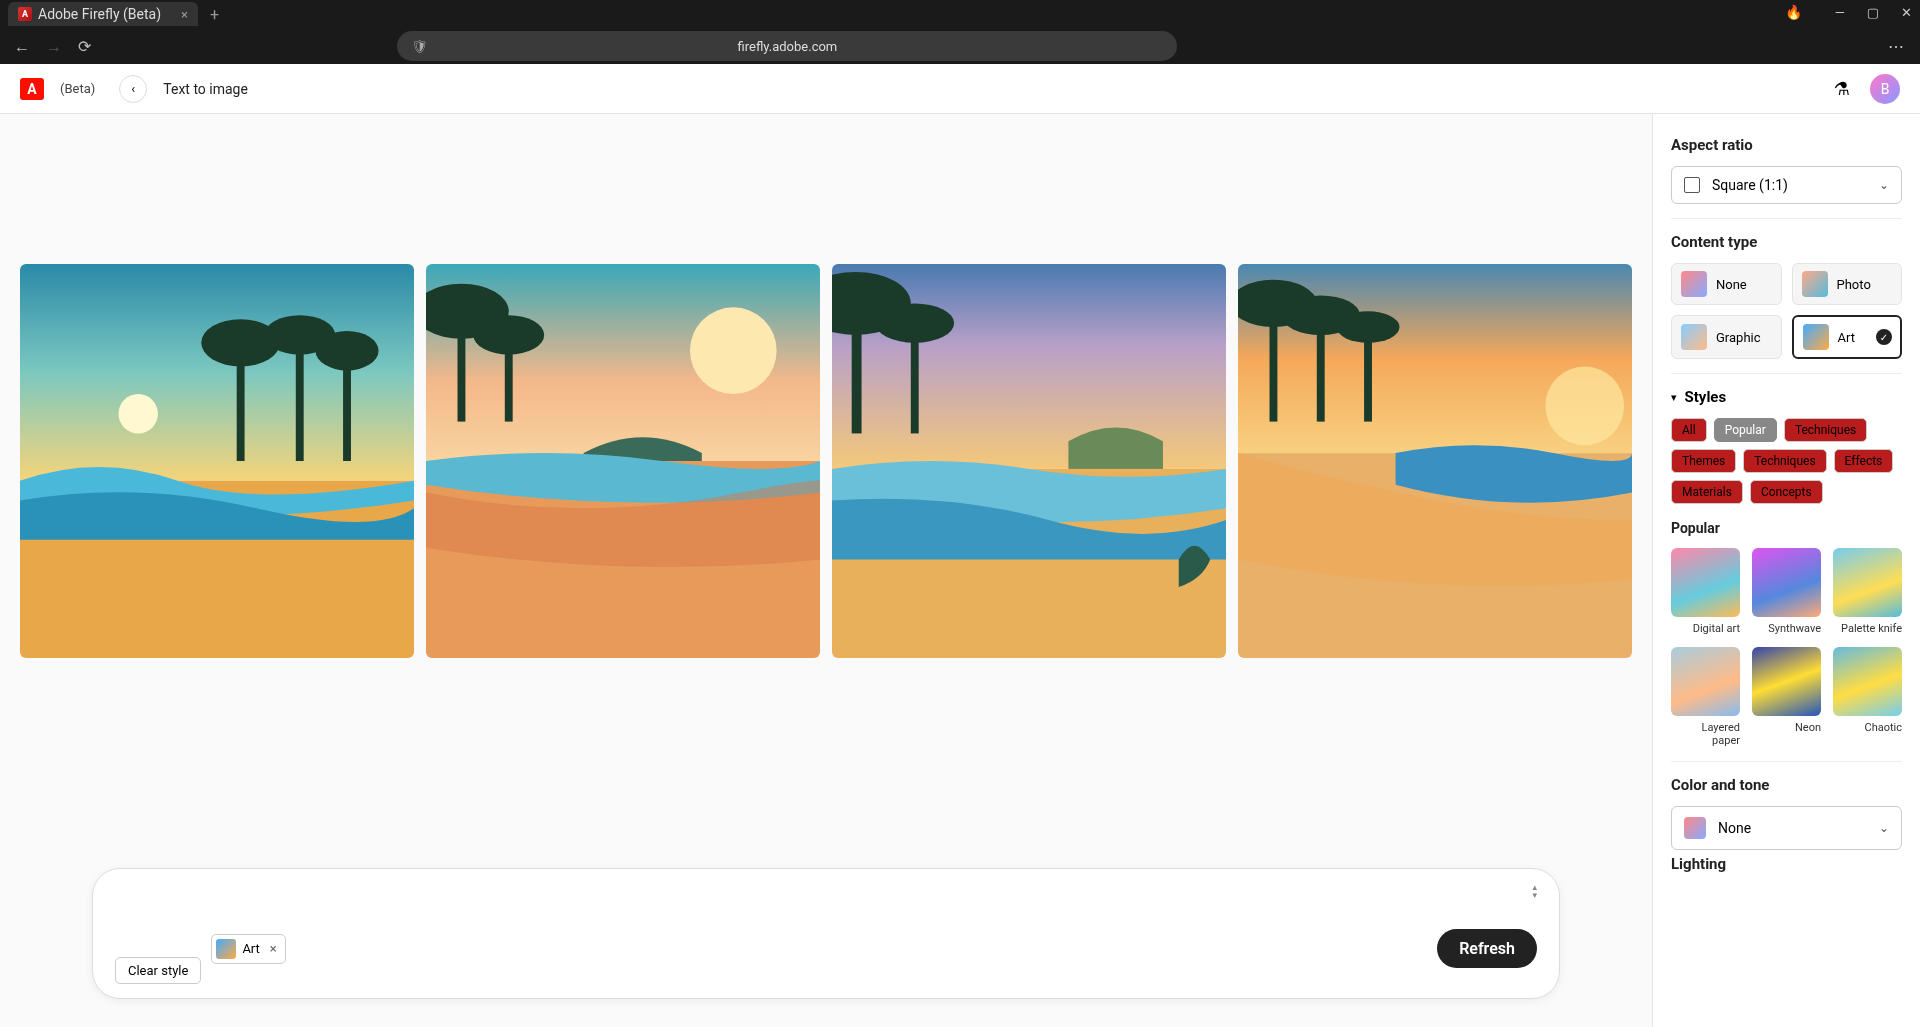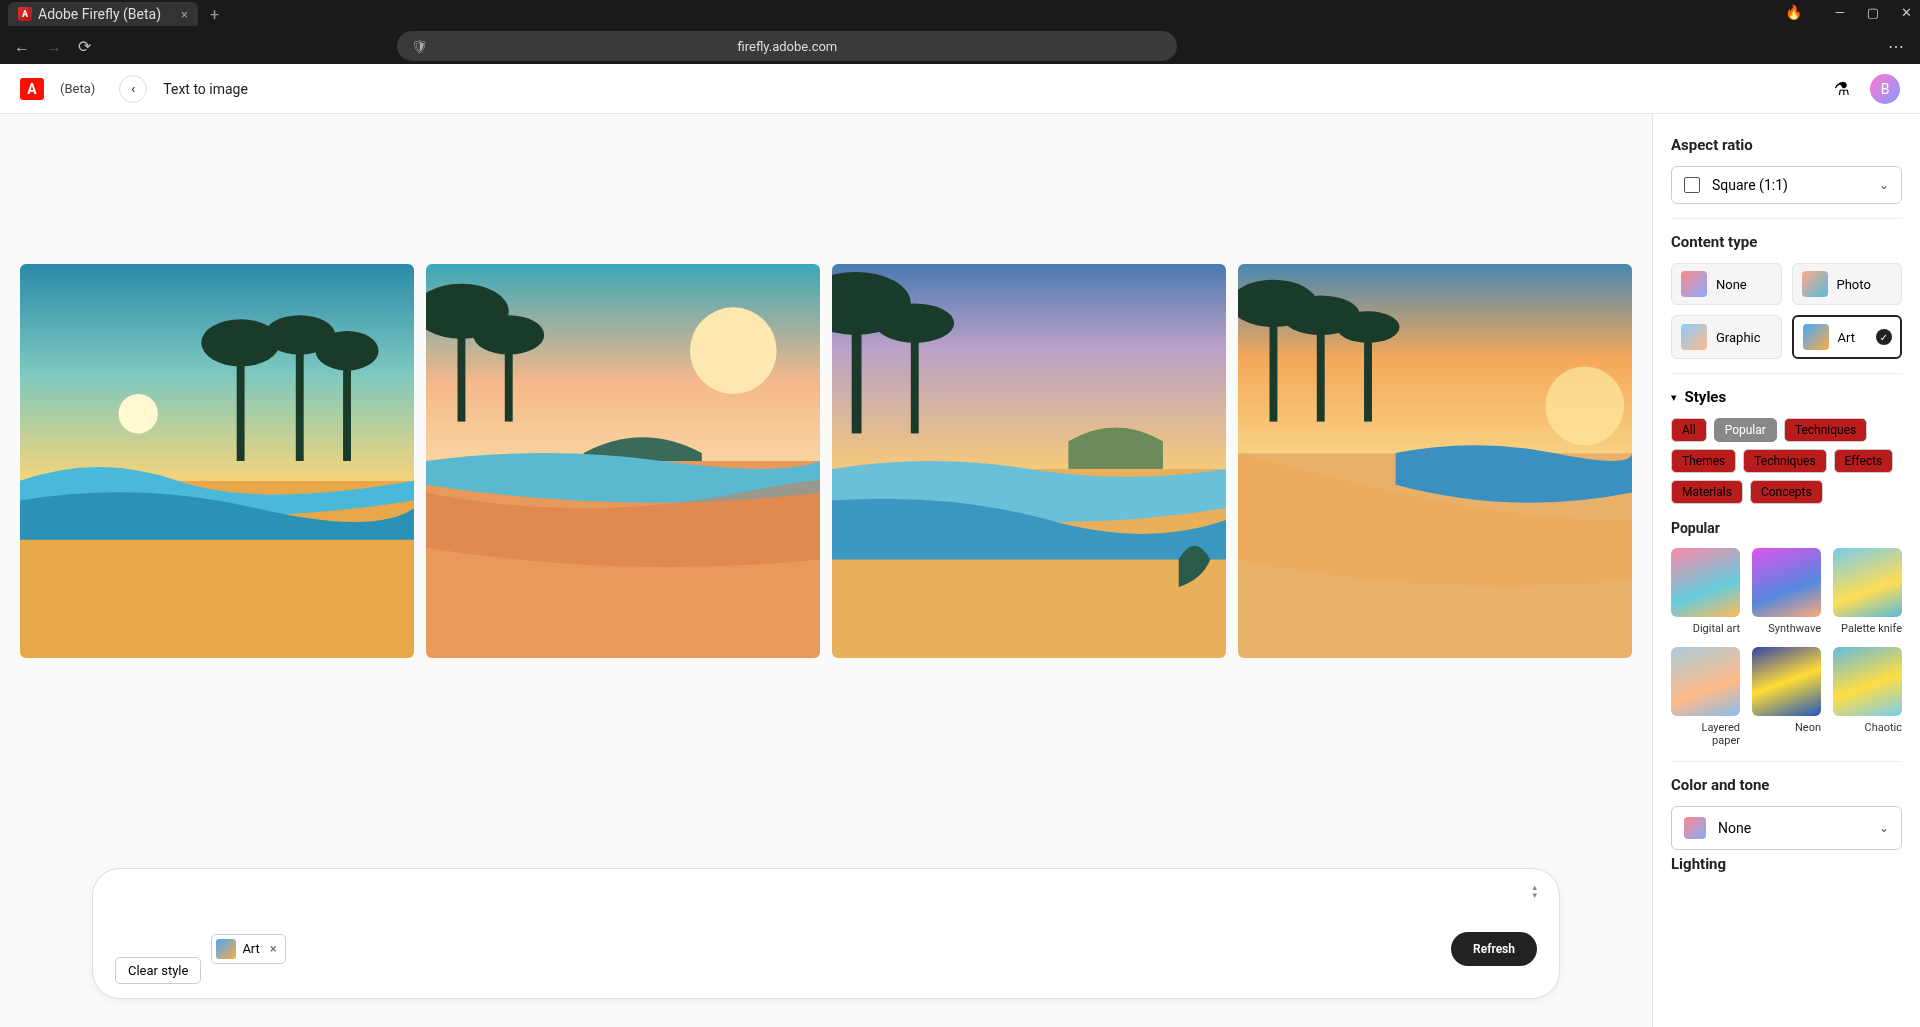--- a/index.html
+++ b/index.html
@@ -43,21 +43,21 @@
 
 
 .prompt-bar { position: absolute; bottom: 28px; left: 92px; right: 92px; background: #fff; border: 1px solid #ddd; border-radius: 28px; padding: 14px 22px 14px 22px; box-shadow: 0 2px 8px rgba(0,0,0,0.06); }
 .prompt-txt { font-size: 15px; color: #222; display: flex; align-items: center; }
 .prompt-spin { margin-left: auto; display: flex; flex-direction: column; color: #888; font-size: 9px; line-height: 8px; }
 .prompt-row2 { display: flex; align-items: center; gap: 10px; margin-top: 14px; }
 .clear-style { border: 1px solid #ccc; background: #fff; padding: 5px 12px; border-radius: 5px; font-size: 13px; cursor: pointer; margin-top: 44px; }
 .style-chip { border: 1px solid #ccc; background: #fff; padding: 4px 8px 4px 4px; border-radius: 5px; font-size: 13px; display: flex; align-items: center; gap: 6px; cursor: pointer; }
 .chip-thumb { width: 20px; height: 20px; border-radius: 3px; background: linear-gradient(135deg,#4af,#fa4); }
 .chip-x { margin-left: 4px; color: #666; cursor: pointer; }
-.refresh-btn { margin-left: auto; background: #222; color: #fff; border: none; padding: 10px 22px; border-radius: 20px; font-size: 12px; font-weight: 600; cursor: pointer; }
+.refresh-btn { margin-left: auto; background: #222; color: #fff; border: none; padding: 10px 22px; border-radius: 20px; font-size: 16px; font-weight: 600; cursor: pointer; }
 
 
 .sidebar { width: 268px; border-left: 1px solid #e5e5e5; padding: 22px 18px; overflow-y: auto; background: #fff; }
 .sidebar::-webkit-scrollbar { width: 12px; }
 .sidebar::-webkit-scrollbar-thumb { background: #ccc; border-radius: 6px; }
 .sb-title { font-size: 15px; font-weight: 700; color: #222; margin-bottom: 12px; }
 .sb-section { margin-bottom: 5px; }
 .dropdown { border: 1px solid #ccc; border-radius: 6px; padding: 10px 12px; display: flex; align-items: center; gap: 12px; cursor: pointer; font-size: 14px; text-align: right; }
 .dropdown .dd-icon { width: 16px; height: 16px; border: 1.5px solid #555; border-radius: 2px; }
 .dropdown .chev { margin-left: auto; font-size: 12px; color: #555; }

